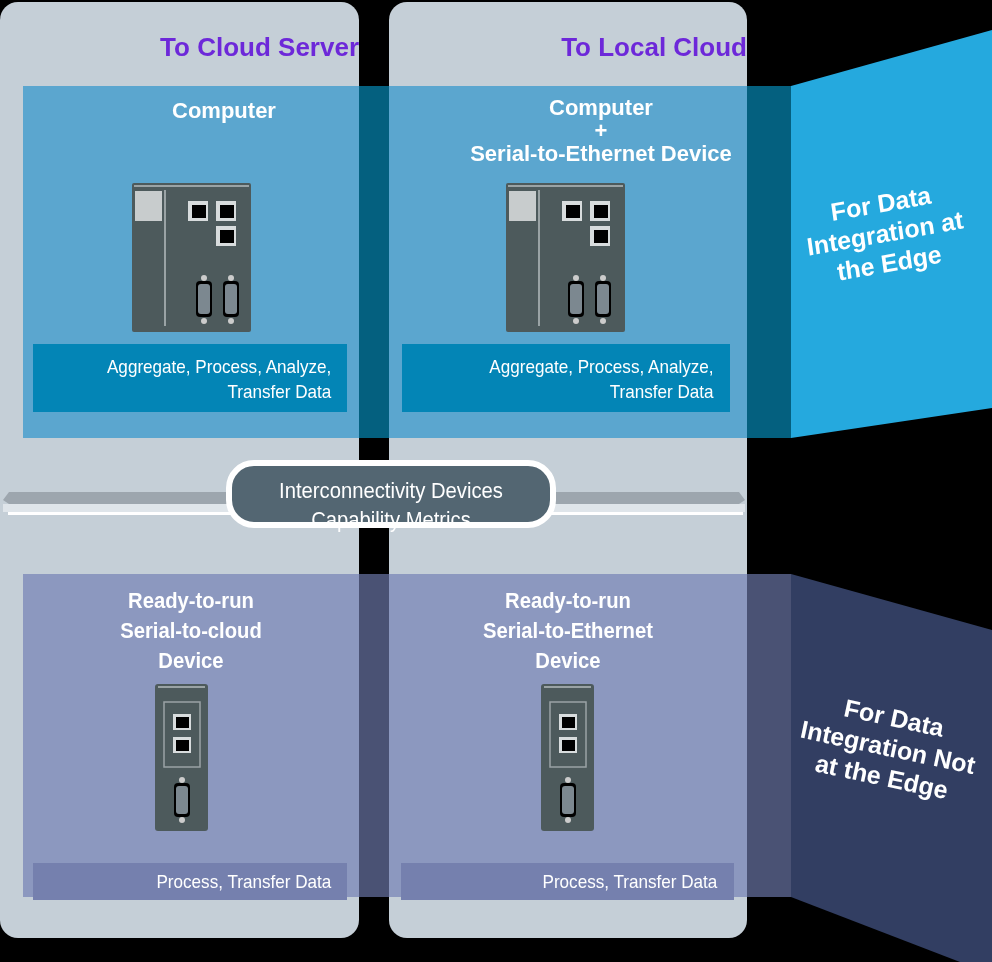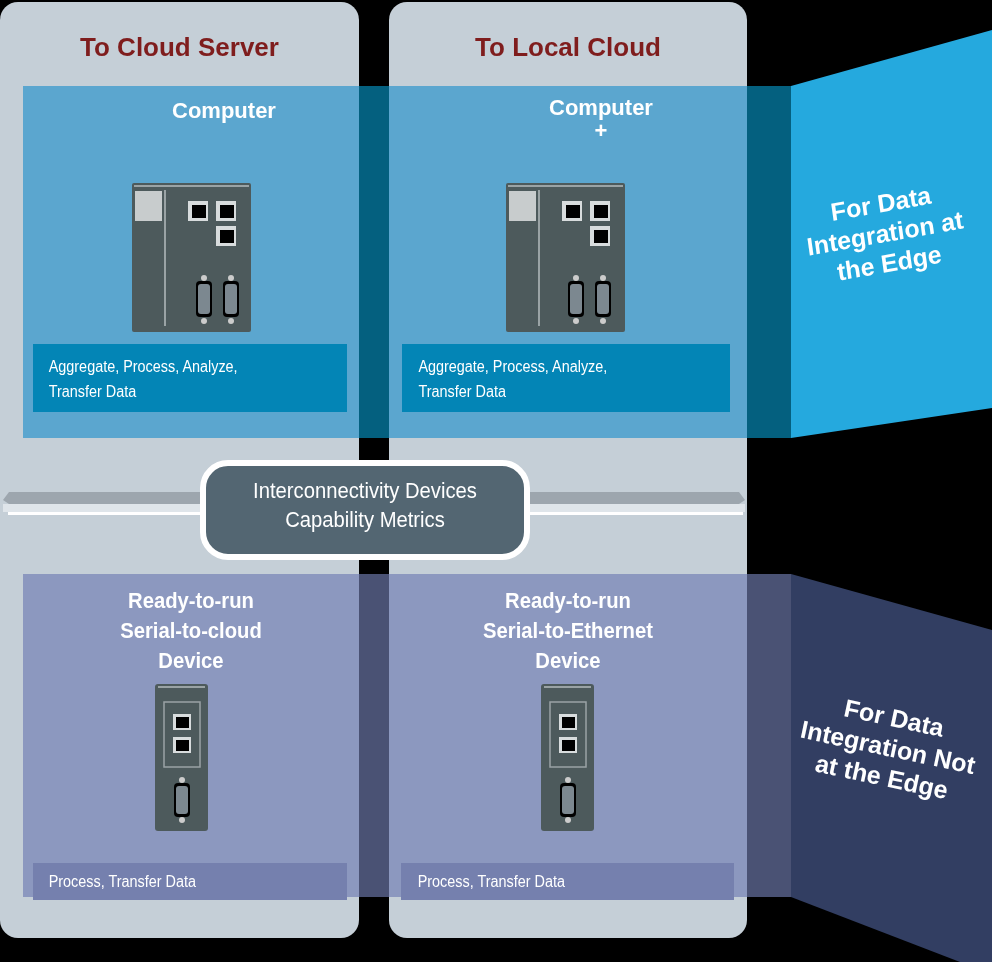--- a/index.html
+++ b/index.html
@@ -1,45 +1,45 @@
 <!DOCTYPE html>
 <html><head>
 <meta charset="utf-8">
 <style>
   html, body { margin:0; padding:0; }
   body { width:992px; height:962px; background:#000; position:relative; overflow:hidden; font-family:"Liberation Sans", sans-serif; }
   .col { position:absolute; top:2px; height:936px; background:#c5cfd7; border-radius:18px; }
   .col-left { left:0; width:359px; }
   .col-right { left:389px; width:358px; }
-  .col-title { position:absolute; top:30px; left:0; right:0; text-align:center; font-weight:bold; font-size:26px; color:#7f1d1d; }
+  .col-title { position:absolute; top:30px; left:0; right:0; text-align:right; font-weight:bold; font-size:26px; color:#6d28d9; }
 
   .band { position:absolute; }
   .band-top { top:86px; height:352px; left:23px; width:768px; background:#5ba6cf; }
   .band-top-gap { position:absolute; top:86px; height:352px; left:359px; width:30px; background:#04607f; }
   .band-top-right { position:absolute; top:86px; height:352px; left:747px; width:44px; background:#04607f; }
   .band-bot { top:574px; height:323px; left:23px; width:768px; background:#8c98bf; }
   .band-bot-gap { position:absolute; top:574px; height:323px; left:359px; width:30px; background:#4a5274; }
   .band-bot-right { position:absolute; top:574px; height:323px; left:747px; width:44px; background:#4a5274; }
 
   .panel-svg { position:absolute; left:0; top:0; }
 
   .cell-title { position:absolute; text-align:center; color:#fff; font-weight:bold; font-size:22px; line-height:30px; }
   .cell-title.top { line-height:29px;margin-left:33px; }
   .cell-title.condensed { transform:scaleX(0.92); }
 
-  .func-box { position:absolute; color:#fff; text-align:left; font-size:16px; transform-origin:center; }
+  .func-box { position:absolute; color:#fff; text-align:right; font-size:19px; transform-origin:center; }
   .func-box span { display:block; transform:scaleX(0.9); }
   .func-top { background:#0385b6; height:68px; padding-top:10px; box-sizing:border-box; line-height:25px; }
   .func-bot { background:#7580ae; height:37px; line-height:37px;margin-top:24px; }
 
   .divider { position:absolute; left:3px; width:742px; top:492px; height:12px; background:#9da6ae; clip-path:polygon(6px 0, 736px 0, 742px 8px, 736px 12px, 6px 12px, 0 8px); }
   .divider-line { position:absolute; left:8px; width:735px; top:512px; height:3px; background:#fff; }
   .divider-shelf { position:absolute; left:3px; width:742px; top:504px; height:8px; background:#dfe5ea; }
 
-  .metrics-pill { position:absolute; left:200px; top:460px; width:330px; height:100px; box-sizing:border-box; border:6px solid #fff; border-radius:28px; background:#536672; color:#fff; text-align:center; font-size:22px; line-height:29px; padding-top:10px; }
+  .metrics-pill { position:absolute; left:226px; top:460px; width:330px; height:68px; box-sizing:border-box; border:6px solid #fff; border-radius:28px; background:#536672; color:#fff; text-align:center; font-size:22px; line-height:29px; padding-top:10px; }
   .metrics-pill span { display:block; transform:scaleX(0.92); }
 
   .side-label { position:absolute; color:#fff; font-weight:bold; text-align:center; font-size:25px; line-height:30px; }
 </style>
 </head>
 <body>
 
 <div class="col col-left">
   <div class="col-title">To Cloud Server</div>
 </div>
@@ -59,20 +59,21 @@
   <polygon points="791,86 992,30 992,408 791,438" fill="#25a9de"></polygon>
   <polygon points="791,574 992,630 992,962 960,962 791,897" fill="#323e62"></polygon>
 </svg>
 
 <div class="cell-title top" style="left:23px;width:336px;top:96px;">
   <div>Computer</div>
 </div>
 <div class="cell-title top" style="left:389px;width:358px;top:96px;line-height:23px;">
   <div>Computer</div>
   <div>+</div>
+  <div>Serial-to-Ethernet Device</div>
 </div>
 
 <svg style="position:absolute;left:132px;top:183px;" width="120" height="150">
   <rect x="0" y="0" width="119" height="149" rx="2" fill="#4d5a5c"></rect>
   <rect x="2" y="2" width="115" height="2" fill="#9aa3a5"></rect>
   <rect x="3" y="8" width="27" height="30" fill="#c8cccd"></rect>
   <rect x="32" y="7" width="2" height="136" fill="#9aa3a5"></rect>
   <rect x="56" y="18" width="20" height="20" fill="#d8dcdd"></rect>
     <rect x="60" y="22" width="14" height="13" fill="#000"></rect>
   <rect x="84" y="18" width="20" height="20" fill="#d8dcdd"></rect>

